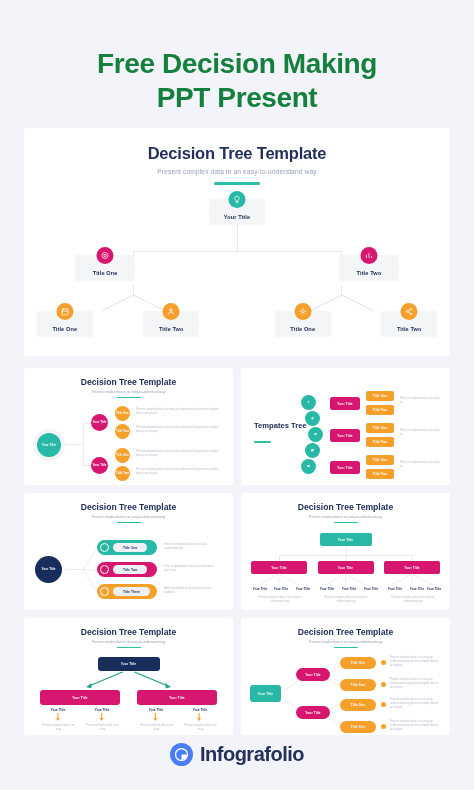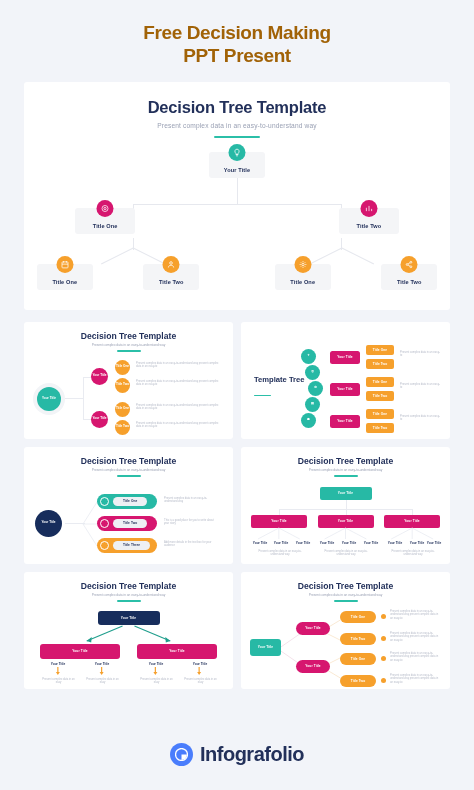--- a/index.html
+++ b/index.html
@@ -10,25 +10,26 @@
     overflow: hidden;
   }
   .page { width: 474px; height: 790px; position: relative; background: #f2f4f9; }
 
   
   .hero {
     padding: 22px 34px 14px 34px;
     text-align: center;
   }
   .hero h1 {
-    color: #a16207;
-    font-size: 19px;
+    color: #15803d;
+    font-size: 28px;
     line-height: 1.20;
     font-weight: bold;
     letter-spacing: -0.4px;
+    margin-top: 25px;
   }
 
   
   .card {
     background: #ffffff;
     border-radius: 3px;
     position: relative;
     overflow: hidden;
   }
   .card-title {
@@ -276,21 +277,21 @@
 
         <div class="desc" style="left:105px; top:3px; width:85px;">Present complex data in an easy-to-understand way present complex data in an easy-to</div>
         <div class="desc" style="left:105px; top:21px; width:85px;">Present complex data in an easy-to-understand way present complex data in an easy-to</div>
         <div class="desc" style="left:105px; top:45px; width:85px;">Present complex data in an easy-to-understand way present complex data in an easy-to</div>
         <div class="desc" style="left:105px; top:63px; width:85px;">Present complex data in an easy-to-understand way present complex data in an easy-to</div>
       </div>
     </div>
 
     <div class="card mini">
       <div class="mini-body" style="margin-top:14px; height:92px;">
-        <div style="position:absolute; left:6px; top:30px; color:#22305a; font-size:7.6px; font-weight:bold; line-height:1.25;">Template Tree</div>
+        <div style="position:absolute; left:6px; top:30px; color:#22305a; font-size:7.6px; font-weight:bold; line-height:1.25;">Tempates Tree</div>
         <div style="position:absolute; left:6px; top:50px; width:17px; height:1.4px; background:#2bbfa8; border-radius:2px;"></div>
 
         <div class="circ c-teal" style="left:53px; top:4px; width:15px; height:15px;">
             <span>✦</span>
           </div>
         <div class="circ c-teal" style="left:57px; top:20px; width:15px; height:15px;">
             <span>◎</span>
           </div>
         <div class="circ c-teal" style="left:60px; top:36px; width:15px; height:15px;">
             <span>✿</span>

